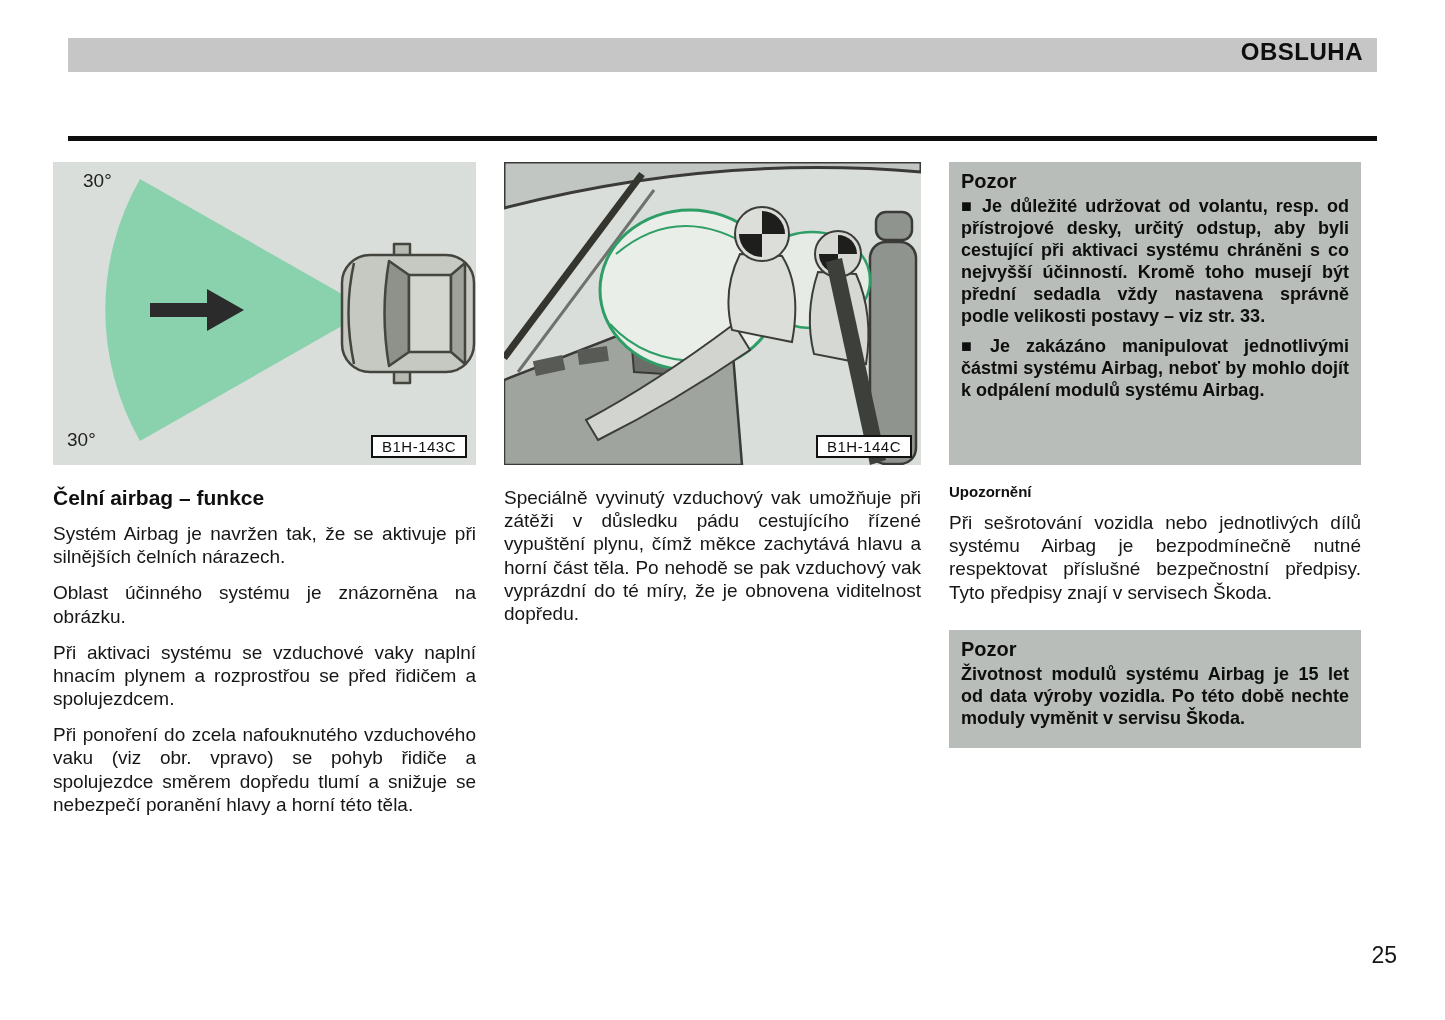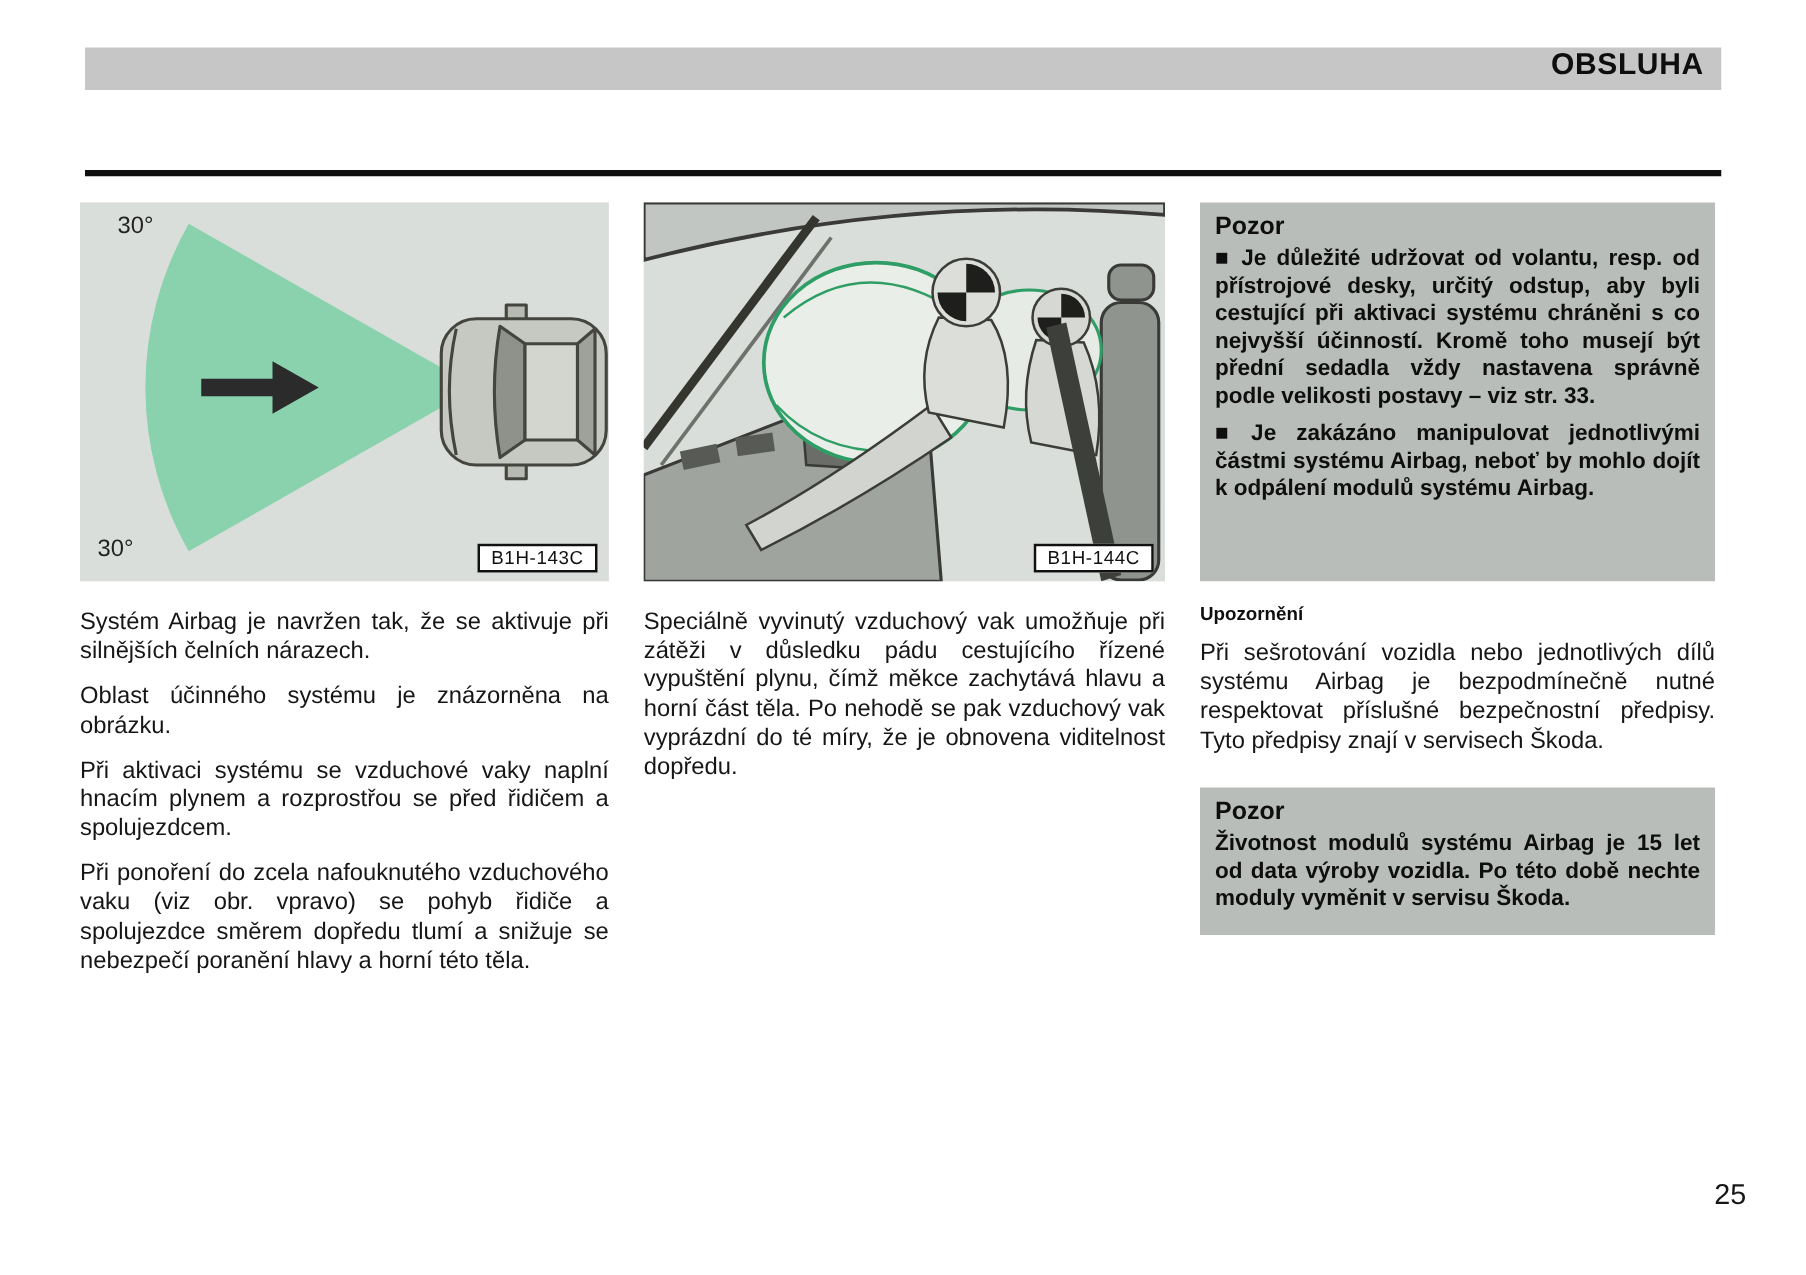--- a/index.html
+++ b/index.html
@@ -11,21 +11,21 @@
   .header-bar {
     position:absolute; left:68px; top:38px; width:1309px; height:34px;
     background:#c6c6c6; display:flex; justify-content:flex-end;
     padding-right:14px;
   }
   .header-title { font-weight:bold; font-size:24px; letter-spacing:0.5px; color:#0e0e0e; }
 
   .top-rule { position:absolute; left:68px; top:136px; width:1309px; height:5px; background:#0e0e0e; }
 
   .content {
-    position:absolute; left:64px; top:162px; width:1309px;
+    position:absolute; left:53px; top:162px; width:1309px;
     display:grid; grid-template-columns:423px 417px 412px; column-gap:28px;
   }
 
   .fig { position:relative; height:303px; background:#dadeda; margin-bottom:21px; }
   .fig-svg { display:block; width:100%; height:100%; }
   .fig-label {
     position:absolute; right:9px; bottom:7px; background:#ffffff;
     border:2px solid #111; padding:1px 9px; font-weight:normal; font-size:15px;
     letter-spacing:0.5px; color:#111;
   }
@@ -74,20 +74,21 @@
             <path d="M336,99 L356,113 L356,190 L336,204 Q327,151 336,99 Z" fill="#8f918b"></path>
             <rect x="356" y="113" width="42" height="77" fill="#d3d5cf"></rect>
             <path d="M398,113 L412,101 L412,202 L398,190 Z" fill="#9fa19b"></path>
           </g>
         </svg>
         <span class="angle angle-top">30°</span>
         <span class="angle angle-bottom">30°</span>
         <span class="fig-label">B1H-143C</span>
       </figure>
 
+      <h2 class="col-heading">Čelní airbag – funkce</h2>
       <div class="body-text">
         <p>Systém Airbag je navržen tak, že se aktivuje při silnějších čelních nárazech.</p>
         <p>Oblast účinného systému je znázorněna na obrázku.</p>
         <p>Při aktivaci systému se vzduchové vaky naplní hnacím plynem a rozprostřou se před řidičem a spolujezdcem.</p>
         <p>Při ponoření do zcela nafouknutého vzduchového vaku (viz obr. vpravo) se pohyb řidiče a spolujezdce směrem dopředu tlumí a snižuje se nebezpečí poranění hlavy a horní této těla.</p>
       </div>
     </div>
 
     <div class="col">
       <figure class="fig">

